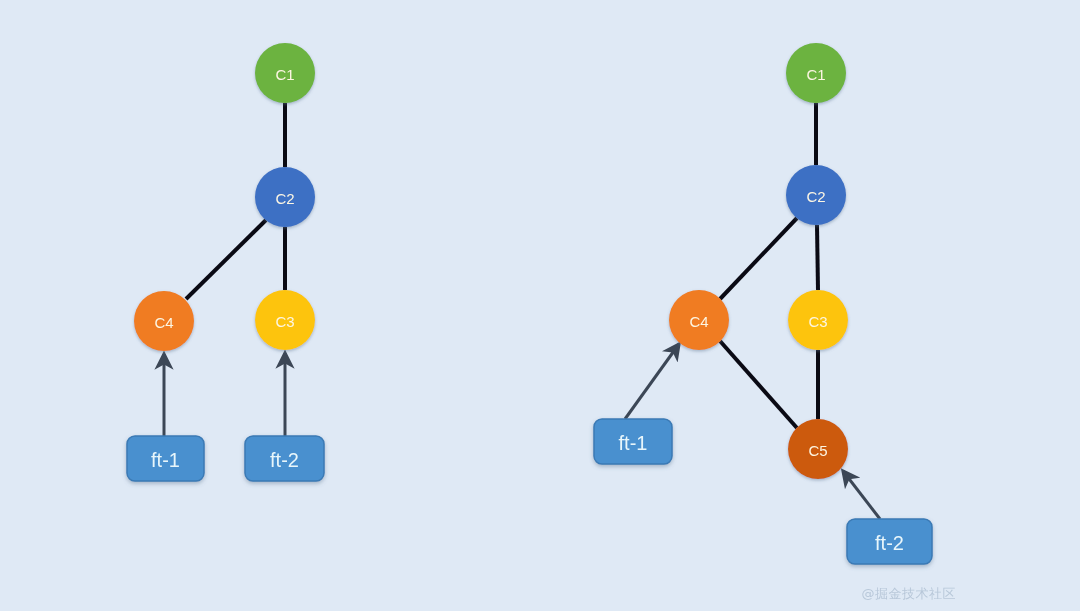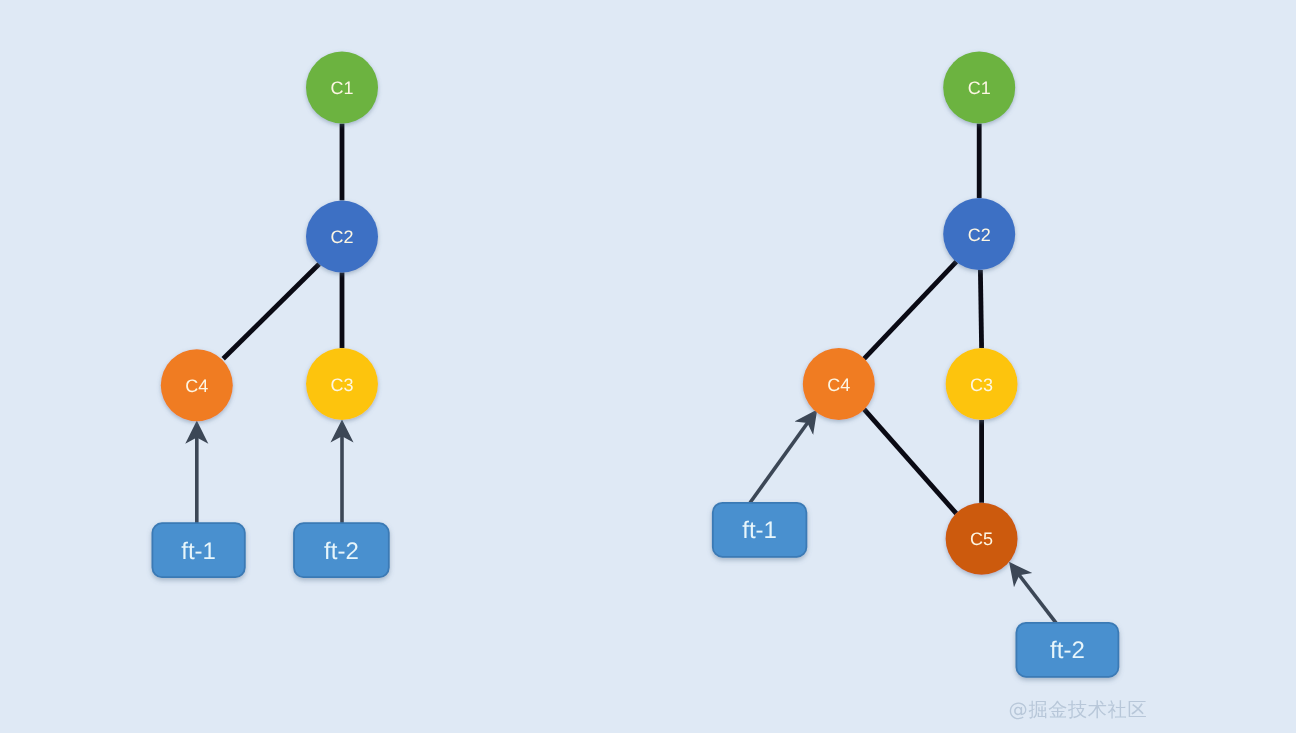--- a/index.html
+++ b/index.html
@@ -52,21 +52,21 @@
   .arrow-line {
     stroke: #3c4756;
     stroke-width: 3;
     fill: none;
   }
   .watermark {
     position: absolute;
     right: 12px;
     bottom: 8px;
     font-family: "DejaVu Sans", sans-serif;
-    font-size: 16px;
+    font-size: 13px;
     color: #b6c6d8;
     letter-spacing: 0.5px;
     opacity: 0.95;
     user-select: none;
     white-space: nowrap;
   }
 </style>
 </head>
 <body style="background: rgb(223, 233, 245);">
 

